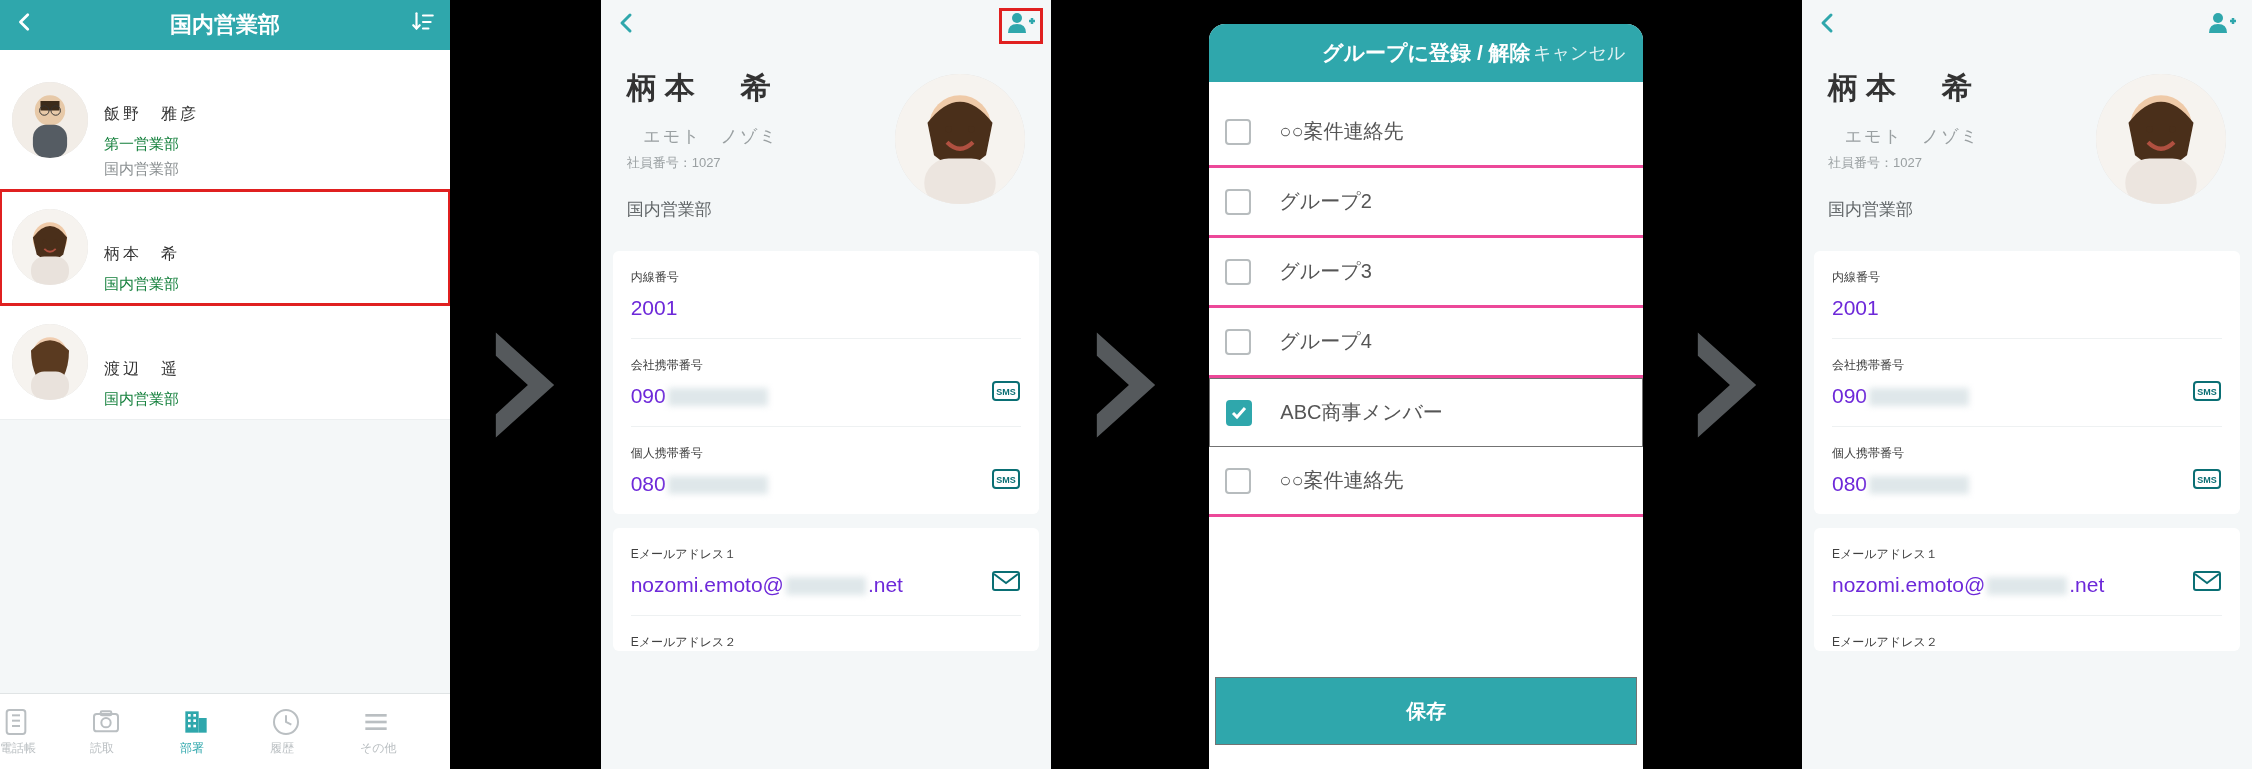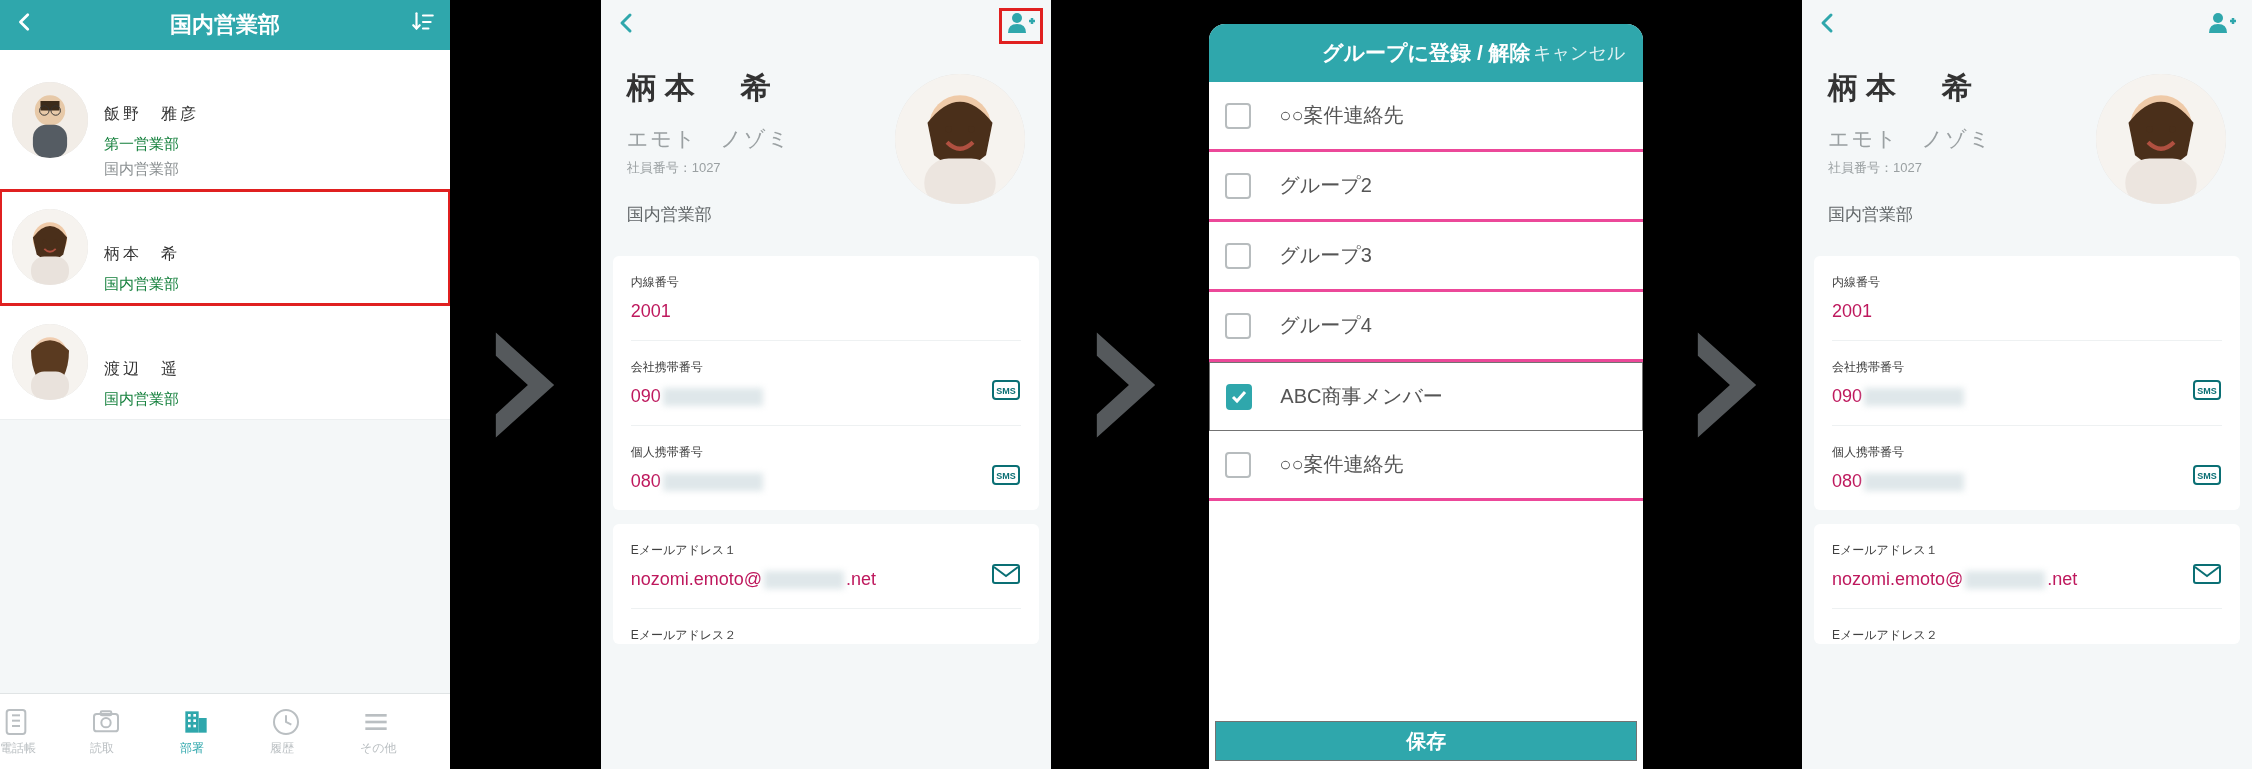--- a/index.html
+++ b/index.html
@@ -82,40 +82,40 @@
   
   .detail-head {
     height: 50px; background: #f4f7f8;
     display: flex; align-items: center; justify-content: space-between;
     padding: 0 14px;
   }
   .detail-head .back2 { color: #2fa7ac; }
   .detail-head .addperson { color: #2fa7ac; }
   .profile-block { padding: 18px 26px 30px 26px; display: flex; justify-content: space-between; }
   .profile-left .bigname { font-size: 30px; font-weight: 700; letter-spacing: 8px; margin-bottom: 16px; }
-  .profile-left .kana { font-size: 21px; color: #9aa0a2; letter-spacing: 2px; }
+  .profile-left .kana { font-size: 17px; color: #9aa0a2; letter-spacing: 2px; text-align: right; }
   .profile-left .emp  { font-size: 13px; color: #9aa0a2; margin-top: 6px; }
   .profile-left .dept { font-size: 17px; color: #616668; margin-top: 26px; }
   .avatar-l {
     width: 130px; height: 130px; border-radius: 50%; background: #ddd; overflow: hidden;
     margin-top: 6px;
   }
   .avatar-l svg { width: 100%; height: 100%; }
   .info-card {
     background: #fff; margin: 0 12px 14px 12px; border-radius: 6px;
     padding: 0 18px;
   }
   .info-row {
     padding: 18px 0 18px 0;
     border-bottom: 1px solid #eef1f2;
     position: relative;
   }
   .info-row:last-child { border-bottom: none; }
   .info-label { font-size: 12px; color: #404040; margin-bottom: 10px; }
-  .info-value { font-size: 18px; color: #be185d; }
+  .info-value { font-size: 21px; color: #6d28d9; }
   .info-value .mask {
     display: inline-block; width: 100px; height: 18px;
     background: #dfe7ea; filter: blur(3px); vertical-align: middle;
     margin: 0 2px;
   }
   .sms-icon, .mail-icon {
     position: absolute; right: 0; bottom: 18px;
     color: #0a6f74;
   }
   .toast {
@@ -125,21 +125,21 @@
     padding: 16px 24px; border-radius: 6px;
     font-size: 19px; white-space: nowrap;
     z-index: 20;
   }
 
   
   .modal-backdrop { position: absolute; inset: 0; background: rgba(0,0,0,0.55); }
   .modal-sheet {
     position: absolute; left: 8px; right: 8px; top: 24px; bottom: 0;
     background: #fff; border-radius: 16px 16px 0 0; overflow: hidden;
-    display: flex; flex-direction: column;
+    display: flex; flex-direction: column; gap: 16px;
   }
   .modal-header {
     height: 58px; background: #2fa7ac; color: #fff;
     display: flex; align-items: center; justify-content: center;
     position: relative; font-size: 21px; font-weight: 700;
   }
   .modal-header .cancel {
     position: absolute; right: 18px; font-size: 18px; font-weight: 400;
     opacity: 0.85;
   }
@@ -152,24 +152,24 @@
   }
   .chk {
     width: 26px; height: 26px; border: 2px solid #b7bcbe; border-radius: 4px;
     margin-right: 28px; flex-shrink: 0;
     display: flex; align-items: center; justify-content: center;
   }
   .chk.checked { background: #2fa7ac; border-color: #2fa7ac; }
   .chk.checked svg { display: block; }
   .chk svg { display: none; }
   .savebar {
-    height: 40px; background: #2fa7ac; color: #fff;
+    height: 68px; background: #2fa7ac; color: #fff;
     display: flex; align-items: center; justify-content: center;
     font-size: 20px; font-weight: 600;
-    margin: 0 6px 8px 6px;
+    margin: 0 6px 24px 6px;
   }
   .highlight-box-red { border: 1px solid #737373; }
   .hl-inset { position: absolute; border: 3px solid #e02020; pointer-events: none; z-index: 30; }
 </style>
 </head>
 <body>
 
 <div class="phone">
   <div class="header-bar">
     <span class="back-arrow">

